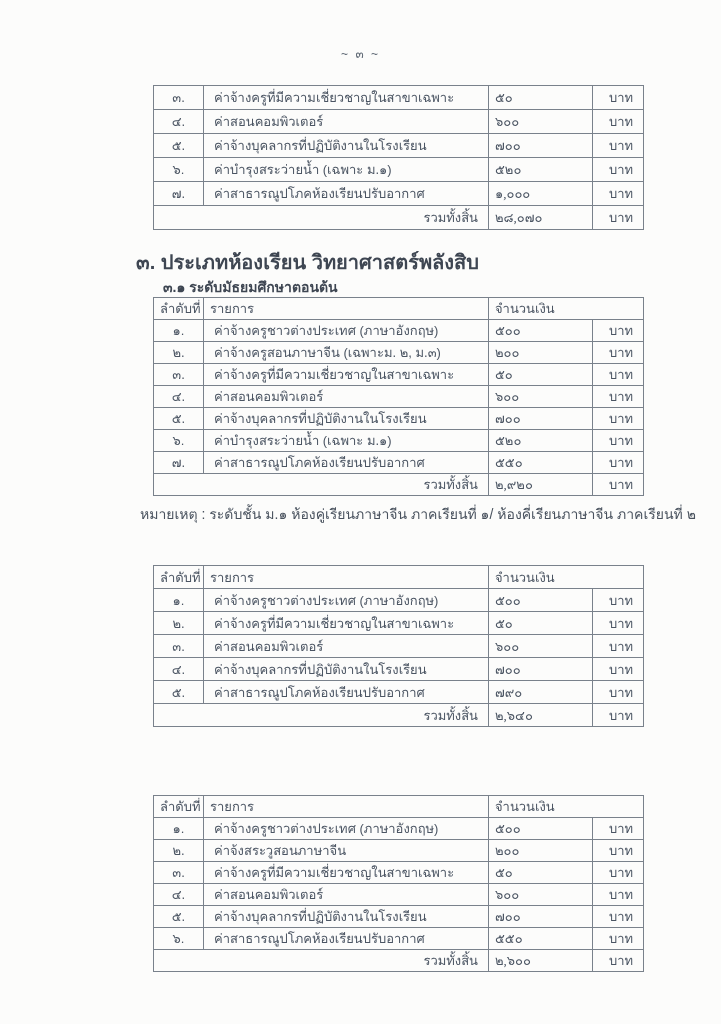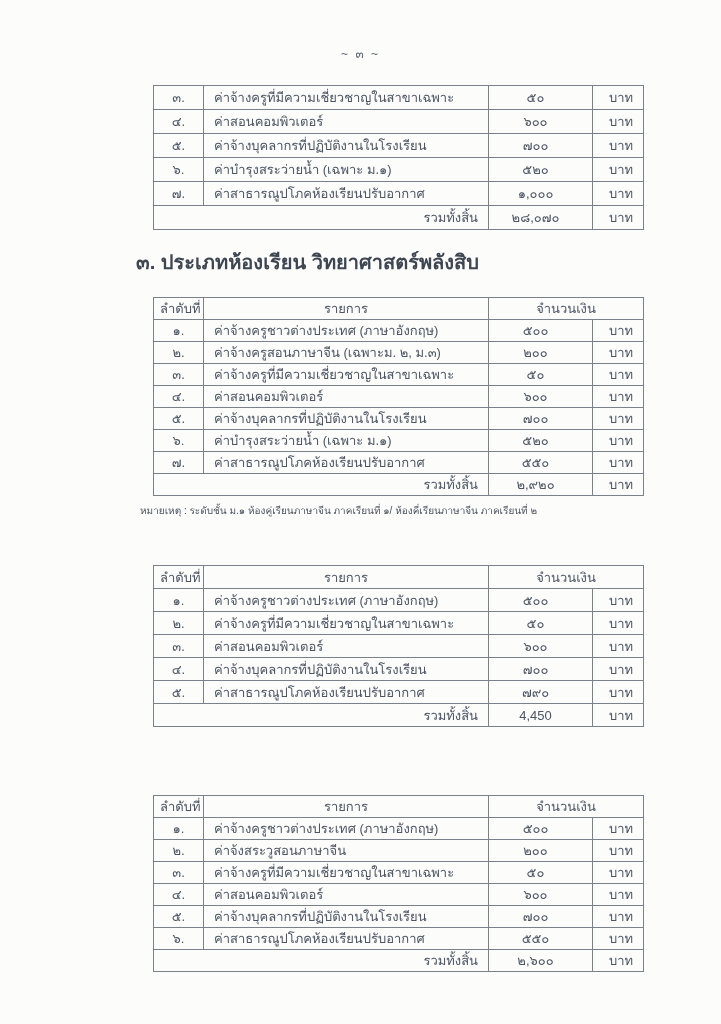--- a/index.html
+++ b/index.html
@@ -33,23 +33,23 @@
     padding:0 6px;
     overflow:hidden;
     white-space:nowrap;
   }
   .col-no{width:50px;}
   .col-item{width:285px;}
   .col-amt{width:104px;}
   .col-unit{width:51px;}
   .c-no{text-align:center;}
   .c-item{text-align:left;padding-left:10px!important;margin-top:23px;}
-  .c-amt{text-align:center;padding-right:16px!important;}
+  .c-amt{text-align:left;padding-right:16px!important;font-family:Liberation Serif, serif;}
   .c-unit{text-align:center;padding-left:12px!important;}
-  .c-hdr{text-align:center;}
+  .c-hdr{text-align:left;}
   .c-total-label{text-align:right;padding-right:10px!important;margin-top:48px;}
   .t1 td{height:23px;}
   .t31 td{height:21px;}
   .t32 td{height:22px;}
   .t4 td{height:21px;}
   .t1{left:153px;top:85px;}
   .t31{left:153px;top:297px;}
   .t32{left:153px;top:565px;}
   .t4{left:153px;top:795px;}
   .heading{
@@ -59,21 +59,21 @@
   }
   .subheading{
     position:absolute;
     font-size:14px;font-weight:bold;color:#3e4652;
     white-space:nowrap;
   }
   .s3-title{left:136px;top:246px;}
   .s31-sub{left:163px;top:276px;}
   .note{
     position:absolute;left:140px;top:503px;
-    font-size:10px;color:#49525e;white-space:nowrap;
+    font-size:14px;color:#49525e;white-space:nowrap;
   }
   .s32-sub{left:163px;top:543px;}
   .s4-title{left:136px;top:740px;}
   .s4-sub{left:163px;top:773px;}
 </style>
 </head>
 <body>
 
 <div class="page">
 
@@ -119,20 +119,21 @@
     </tr>
     <tr>
       <td class="c-total-label" colspan="2">รวมทั้งสิ้น</td>
       <td class="c-amt">๒๘,๐๗๐</td>
       <td class="c-unit">บาท</td>
     </tr>
   </tbody>
     </table>
 
   <div class="heading s3-title">๓. ประเภทห้องเรียน วิทยาศาสตร์พลังสิบ</div>
+  <div class="subheading s31-sub">๓.๑ ระดับมัธยมศึกษาตอนต้น</div>
 
   <table class="doc t31">
     <colgroup>
         <col class="col-no">
         <col class="col-item">
         <col class="col-amt">
         <col class="col-unit">
       </colgroup>
     <tbody>
         <tr>
@@ -230,21 +231,21 @@
       <td class="c-unit">บาท</td>
     </tr>
     <tr>
       <td class="c-no">๕.</td>
       <td class="c-item">ค่าสาธารณูปโภคห้องเรียนปรับอากาศ</td>
       <td class="c-amt">๗๙๐</td>
       <td class="c-unit">บาท</td>
     </tr>
     <tr>
       <td class="c-total-label" colspan="2">รวมทั้งสิ้น</td>
-      <td class="c-amt">4,450</td>
+      <td class="c-amt">๒,๖๔๐</td>
       <td class="c-unit">บาท</td>
     </tr>
   </tbody>
     </table>
 
 
   <table class="doc t4">
     <colgroup>
         <col class="col-no">
         <col class="col-item">

